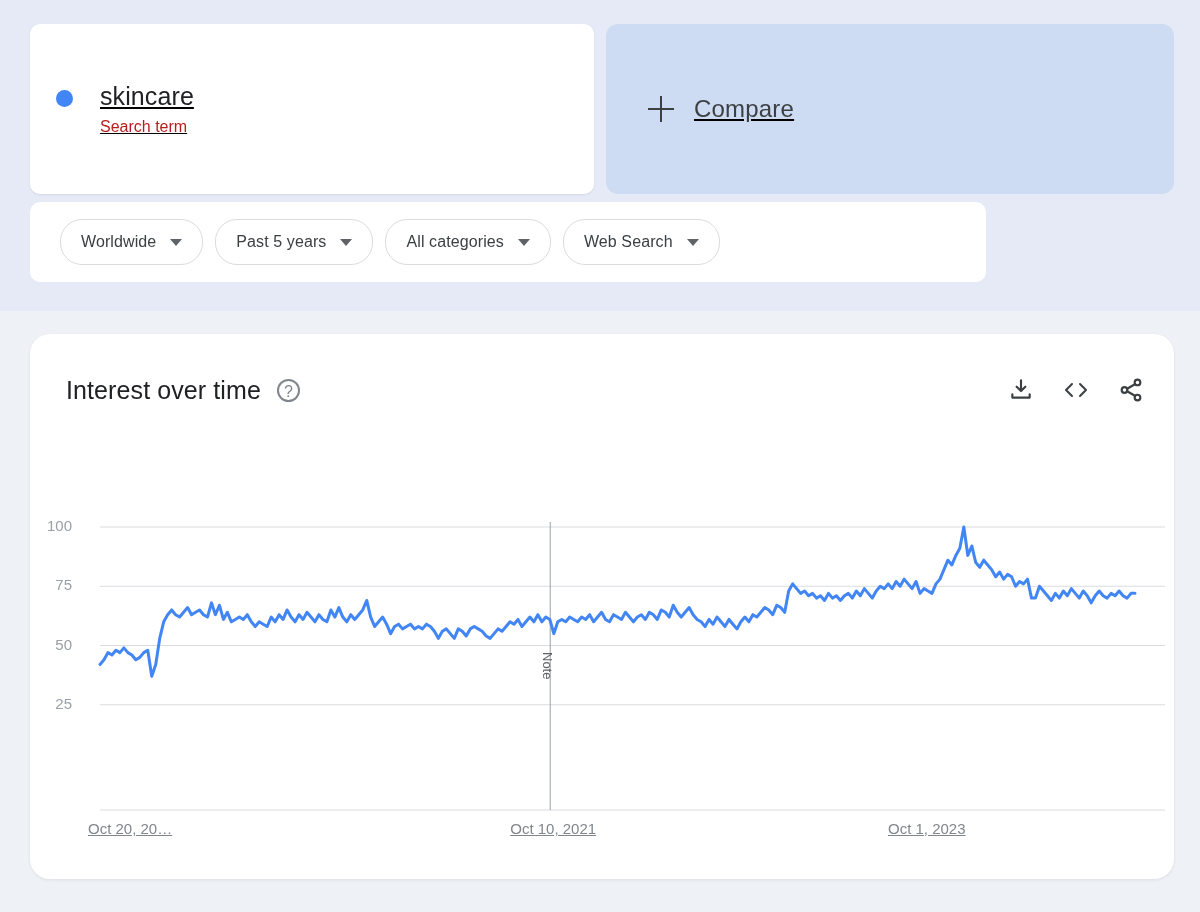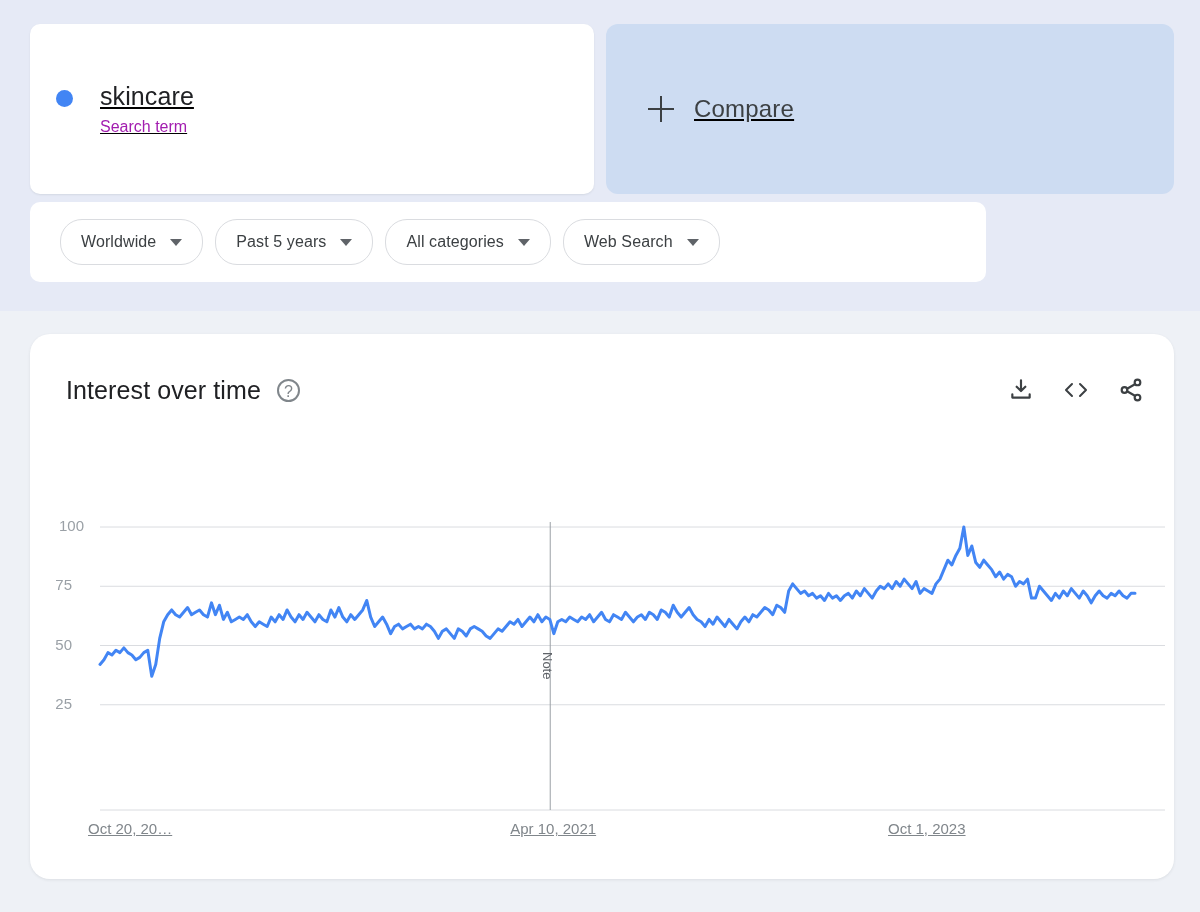--- a/index.html
+++ b/index.html
@@ -55,21 +55,21 @@
     flex: none;
   }
   .term-text .term-name {
     font-size: 25px;
     color: #202124;
     line-height: 32px;
     letter-spacing: .1px;
   }
   .term-text .term-kind {
     font-size: 16px;
-    color: #a21caf;
+    color: #b91c1c;
     line-height: 26px;
     margin-top: 2px;
   }
   .compare-card {
     flex: 1;
     background: #cddcf2;
     border-radius: 12px;
     display: flex;
     align-items: center;
     padding-left: 42px;
@@ -266,20 +266,20 @@
         <line x1="70" y1="252.25" x2="1135" y2="252.25" stroke="#dadce0" stroke-width="1"></line>
         <line x1="70" y1="193" x2="1135" y2="193" stroke="#dadce0" stroke-width="1"></line>
         <line x1="70" y1="476" x2="1135" y2="476" stroke="#dadce0" stroke-width="1"></line>
         <line x1="520.225" y1="188" x2="520.225" y2="476" stroke="#9aa0a6" stroke-width="1"></line>
         <polyline points="70.00,330.46 73.98,325.72 77.96,318.61 81.94,320.98 85.92,316.24 89.90,318.61 93.88,313.87 97.87,318.61 101.85,320.98 105.83,325.72 109.81,323.35 113.79,318.61 117.77,316.24 121.75,342.31 125.73,330.46 129.71,304.39 133.69,287.80 137.67,280.69 141.65,275.95 145.63,280.69 149.62,283.06 153.60,278.32 157.58,273.58 161.56,280.69 165.54,278.32 169.52,275.95 173.50,280.69 177.48,283.06 181.46,268.84 185.44,280.69 189.42,271.21 193.40,285.43 197.38,278.32 201.37,287.80 205.35,285.43 209.33,283.06 213.31,285.43 217.29,280.69 221.27,287.80 225.25,292.54 229.23,287.80 233.21,290.17 237.19,292.54 241.17,283.06 245.15,287.80 249.13,280.69 253.12,285.43 257.10,275.95 261.08,283.06 265.06,287.80 269.04,280.69 273.02,285.43 277.00,278.32 280.98,283.06 284.96,287.80 288.94,280.69 292.92,285.43 296.90,287.80 300.88,275.95 304.87,283.06 308.85,273.58 312.83,283.06 316.81,287.80 320.79,280.69 324.77,285.43 328.75,280.69 332.73,275.95 336.71,266.47 340.69,283.06 344.67,292.54 348.65,287.80 352.63,283.06 356.62,290.17 360.60,299.65 364.58,292.54 368.56,290.17 372.54,294.91 376.52,292.54 380.50,290.17 384.48,294.91 388.46,292.54 392.44,294.91 396.42,290.17 400.40,292.54 404.38,297.28 408.37,304.39 412.35,297.28 416.33,294.91 420.31,299.65 424.29,304.39 428.27,294.91 432.25,297.28 436.23,302.02 440.21,294.91 444.19,292.54 448.17,294.91 452.15,297.28 456.13,302.02 460.12,304.39 464.10,299.65 468.08,294.91 472.06,297.28 476.04,292.54 480.02,287.80 484.00,290.17 487.98,285.43 491.96,292.54 495.94,287.80 499.92,283.06 503.90,287.80 507.88,280.69 511.87,287.80 515.85,283.06 519.83,285.43 523.81,299.65 527.79,287.80 531.77,285.43 535.75,287.80 539.73,283.06 543.71,285.43 547.69,287.80 551.67,283.06 555.65,285.43 559.63,280.69 563.62,287.80 567.60,283.06 571.58,278.32 575.56,285.43 579.54,287.80 583.52,280.69 587.50,283.06 591.48,285.43 595.46,278.32 599.44,283.06 603.42,287.80 607.40,283.06 611.38,280.69 615.37,285.43 619.35,278.32 623.33,280.69 627.31,285.43 631.29,275.95 635.27,278.32 639.25,283.06 643.23,271.21 647.21,278.32 651.19,283.06 655.17,278.32 659.15,273.58 663.13,280.69 667.12,285.43 671.10,287.80 675.08,292.54 679.06,285.43 683.04,290.17 687.02,283.06 691.00,287.80 694.98,292.54 698.96,285.43 702.94,290.17 706.92,294.91 710.90,287.80 714.88,283.06 718.87,287.80 722.85,280.69 726.83,283.06 730.81,278.32 734.79,273.58 738.77,275.95 742.75,280.69 746.73,271.21 750.71,273.58 754.69,278.32 758.67,256.99 762.65,249.88 766.63,254.62 770.62,259.36 774.60,256.99 778.58,261.73 782.56,259.36 786.54,264.10 790.52,261.73 794.50,266.47 798.48,259.36 802.46,264.10 806.44,261.73 810.42,266.47 814.40,261.73 818.38,259.36 822.37,264.10 826.35,256.99 830.33,261.73 834.31,254.62 838.29,259.36 842.27,264.10 846.25,256.99 850.23,252.25 854.21,254.62 858.19,249.88 862.17,254.62 866.15,247.51 870.13,252.25 874.12,245.14 878.10,249.88 882.08,254.62 886.06,247.51 890.04,259.36 894.02,254.62 898.00,256.99 901.98,259.36 905.96,249.88 909.94,245.14 913.92,235.66 917.90,226.18 921.88,230.92 925.87,221.44 929.85,214.33 933.83,193.00 937.81,221.44 941.79,211.96 945.77,228.55 949.75,233.29 953.73,226.18 957.71,230.92 961.69,235.66 965.67,242.77 969.65,238.03 973.63,245.14 977.62,240.40 981.60,242.77 985.58,252.25 989.56,247.51 993.54,249.88 997.52,245.14 1001.50,264.10 1005.48,264.10 1009.46,252.25 1013.44,256.99 1017.42,261.73 1021.40,266.47 1025.38,259.36 1029.37,264.10 1033.35,256.99 1037.33,261.73 1041.31,254.62 1045.29,259.36 1049.27,264.10 1053.25,256.99 1057.23,261.73 1061.21,268.84 1065.19,261.73 1069.17,256.99 1073.15,261.73 1077.13,264.10 1081.12,259.36 1085.10,261.73 1089.08,256.99 1093.06,261.73 1097.04,264.10 1101.02,259.36 1105.00,259.36" fill="none" stroke="#4285f4" stroke-width="3" stroke-linejoin="round" stroke-linecap="round"></polyline>
       </svg>
     <div id="axis-layer">
         <div class="ytick" style="left: 0px; top: 360.75px;">25</div>
         <div class="ytick" style="left: 0px; top: 301.5px;">50</div>
         <div class="ytick" style="left: 0px; top: 242.25px;">75</div>
-        <div class="ytick" style="left: 0px; top: 183px; margin-left: 12px;">100</div>
+        <div class="ytick" style="left: 0px; top: 183px;">100</div>
         <div class="note-label" style="left: 525.225px; top: 317.5px;">Note</div>
         <div class="xtick" style="left: 58px; top: 486px;">Oct 20, 20…</div>
-        <div class="xtick" style="left: 480.225px; top: 486px;">Apr 10, 2021</div>
+        <div class="xtick" style="left: 480.225px; top: 486px;">Oct 10, 2021</div>
         <div class="xtick" style="left: 858px; top: 486px;">Oct 1, 2023</div>
       </div>
   </div>
 </div>
 
 </body></html>

